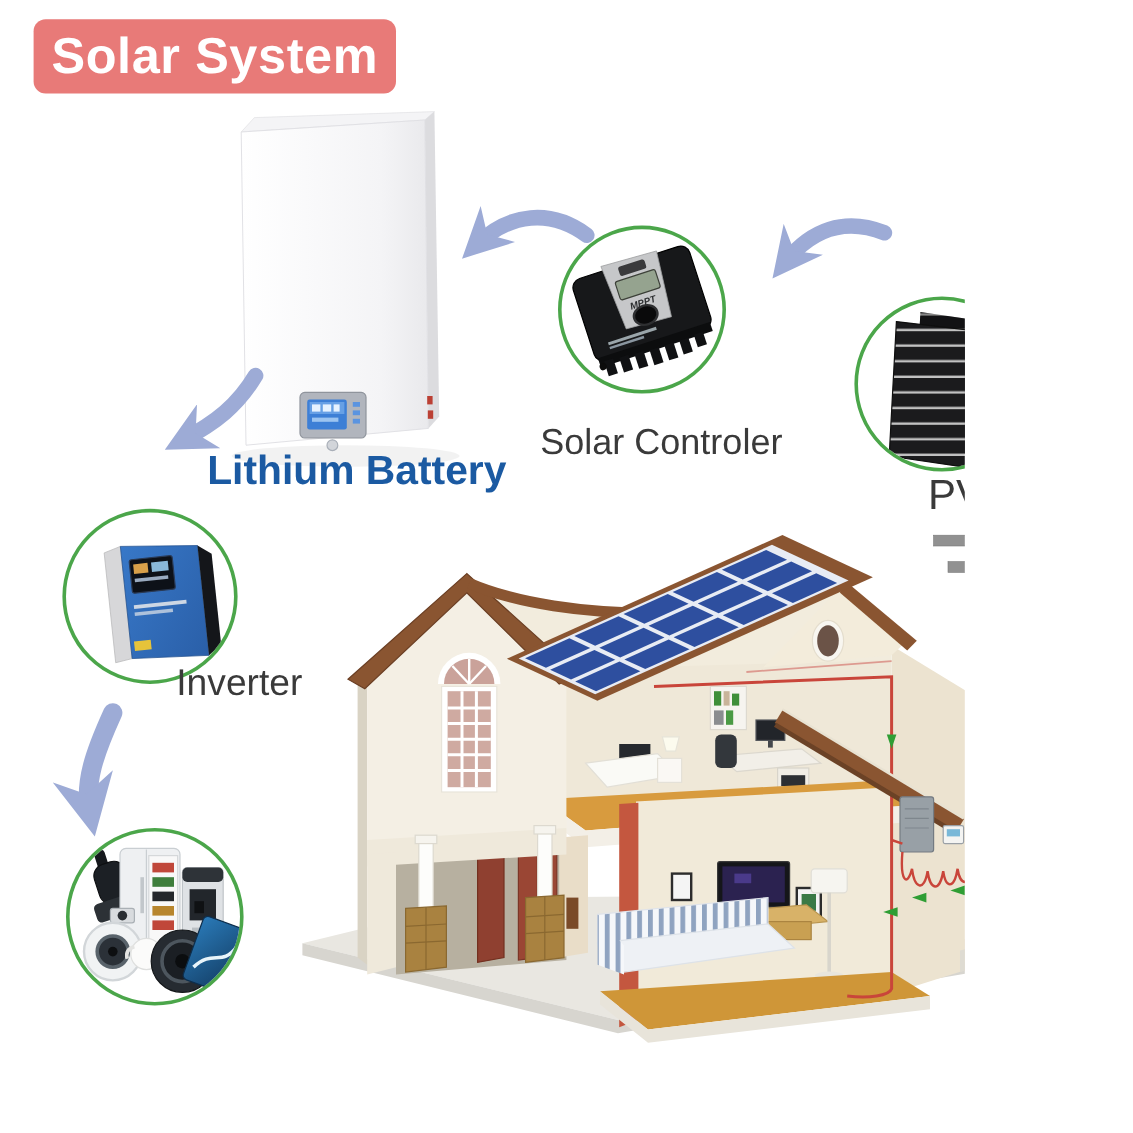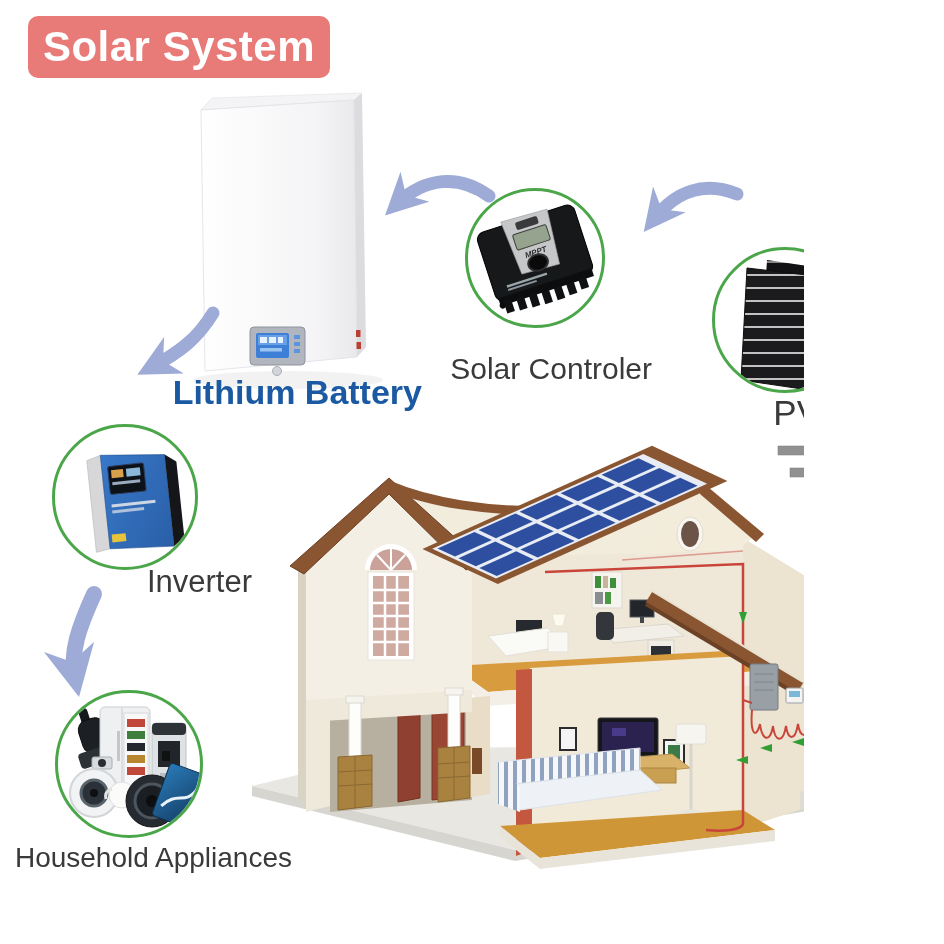--- a/index.html
+++ b/index.html
@@ -16,21 +16,21 @@
   .c-controller{left:465px;top:188px;width:140px;height:140px;}
   .c-pv{left:712px;top:247px;width:146px;height:146px;}
   .c-inverter{left:52px;top:424px;width:146px;height:146px;}
   .c-appliances{left:55px;top:690px;width:148px;height:148px;}
   .lbl{position:absolute;text-align:right;color:var(--component_label,#3a3a3a);
        white-space:nowrap;line-height:1.1;}
   .lbl-battery{left:172px;top:374px;width:250px;font-size:34px;font-weight:bold;
                color:var(--battery_label,#1b5aa2);}
   .lbl-controller{left:422px;top:352px;width:230px;font-size:30px;}
   .lbl-pv{left:748px;top:394px;width:72px;font-size:35px;}
-  .lbl-inverter{left:118px;top:565px;width:134px;font-size:31px;}
+  .lbl-inverter{left:118px;top:552px;width:134px;font-size:31px;}
   .lbl-appliances{left:2px;top:843px;width:290px;font-size:28px;}
 </style>
 </head>
 <body>
 
 <div class="stage">
 
   <svg class="scene-svg" viewBox="0 0 944 944">
     <defs>
       <linearGradient id="gBat" x1="0" y1="0" x2="1" y2="0">
@@ -373,15 +373,14 @@
         <rect x="102" y="74" width="38" height="56" rx="4" fill="url(#gPost)" stroke="#0e2e4c"></rect>
         <path d="M 108,118 C 118,98 130,110 136,90" stroke="#e8f4fa" stroke-width="3" fill="none"></path>
       </g>
     </svg>
   </div>
 
   <div class="lbl lbl-battery">Lithium Battery</div>
   <div class="lbl lbl-controller">Solar Controler</div>
   <div class="lbl lbl-pv">PV</div>
   <div class="lbl lbl-inverter">Inverter</div>
-  <div class="lbl lbl-appliances">Household Appliances</div>
 
 </div>
 
 </body></html>

